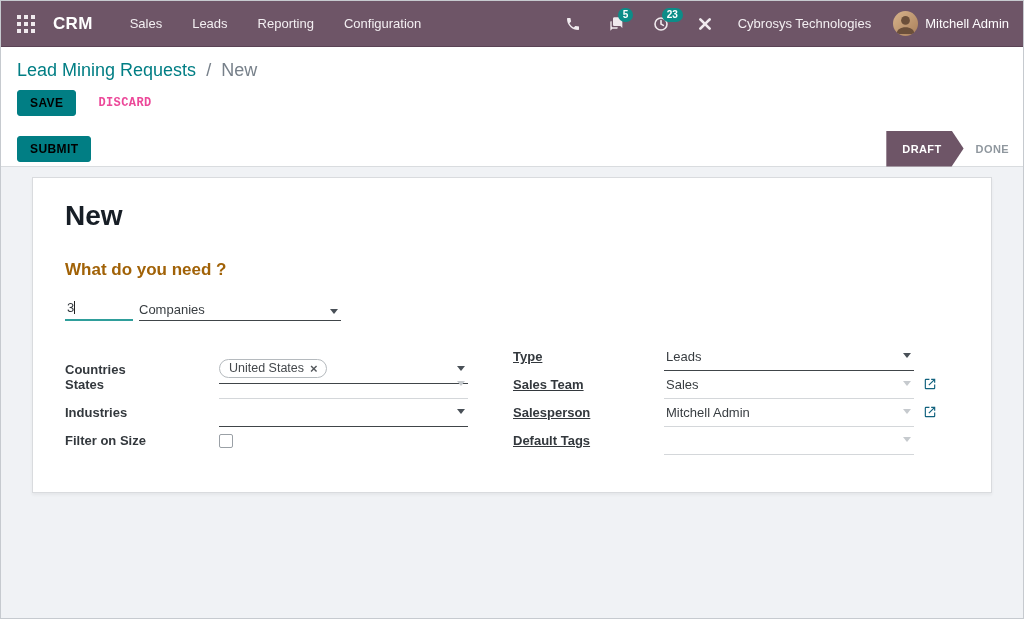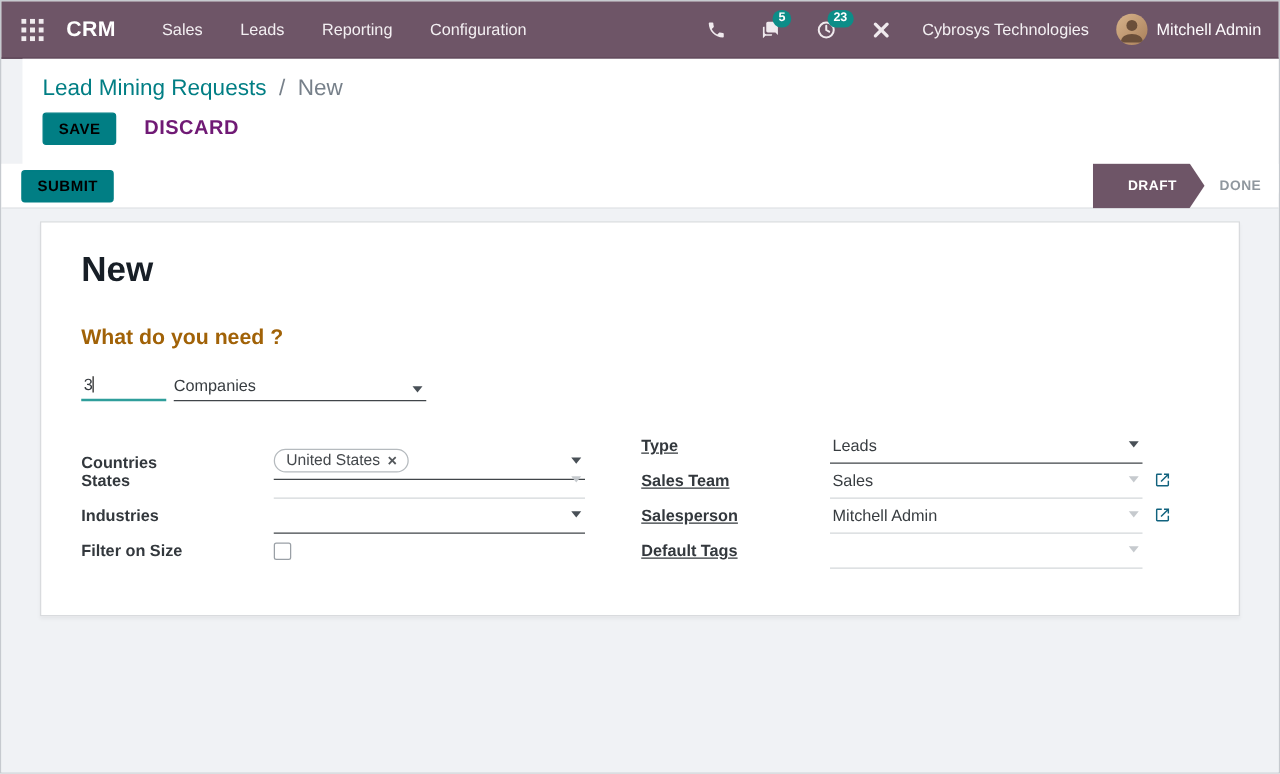--- a/index.html
+++ b/index.html
@@ -15,34 +15,34 @@
   .menu-item { font-size:13px; color:#f3eff2; cursor:pointer; padding:6px 2px; }
   .nav-right { display:flex; align-items:center; margin-right:14px; }
   .nav-ic { position:relative; width:18px; height:18px; margin-left:26px; display:inline-flex; align-items:center; justify-content:center; cursor:pointer; }
   .nav-ic svg { width:16px; height:16px; }
   .badge { position:absolute; top:-7px; left:10px; background:#0c8d88; color:#fff; font-size:10px; font-weight:bold; line-height:14px; padding:0 5px; border-radius:8px; }
   .company { margin-left:24px; font-size:13px; color:#f3eff2; cursor:pointer; }
   .avatar { margin-left:22px; width:25px; height:25px; border-radius:50%; overflow:hidden; background:linear-gradient(135deg,#d8b48c,#a97f5a); display:inline-flex; align-items:flex-end; justify-content:center; cursor:pointer; }
   .username { margin-left:7px; font-size:13px; color:#fdfbfd; cursor:pointer; }
 
   
-  .control-panel { position:absolute; top:46px; left:0; right:0; height:108px; background:#fff; border-bottom:1px solid #e3e5e8;margin-left:17px; }
+  .control-panel { position:absolute; top:46px; left:0; right:0; height:108px; background:#fff; border-bottom:1px solid #e3e5e8; }
   .breadcrumb { margin:13px 0 0 16px; font-size:18px; }
   .breadcrumb a { color:#017e84; text-decoration:none; cursor:pointer; }
   .breadcrumb .sep { color:#77808a; margin:0 5px; }
   .breadcrumb .current { color:#77808a; }
   .cp-buttons { margin:9px 0 0 16px; display:flex; align-items:center; }
   .btn-primary { background:#017e84; color:#000000; border:1px solid #017e84; font-family:"Liberation Sans",sans-serif; font-size:12px; font-weight:bold; letter-spacing:.4px; padding:5px 12px; border-radius:3px; cursor:pointer; }
-  .btn-flat { background:none; border:none; color:#701a75; font-family:Liberation Sans, sans-serif; font-size:16px; font-weight:bold; letter-spacing:.4px; margin-left:22px; cursor:pointer; }
+  .btn-flat { background:none; border:none; color:#ec4899; font-family:Liberation Mono, monospace; font-size:12px; font-weight:bold; letter-spacing:.4px; margin-left:22px; cursor:pointer; }
 
   
   .statusbar { position:absolute; top:130px; left:0; right:0; height:36px; background:#fff; border-bottom:1px solid #d9dcdf; display:flex; align-items:center; justify-content:space-between; }
   .statusbar .btn-primary { margin-left:16px; }
   .states { display:flex; align-items:center; height:36px; }
-  .state-active { height:36px; line-height:36px; background:#6e5567; color:#fff; font-size:11px; font-weight:bold; letter-spacing:.4px; padding:0 22px 0 28px; clip-path:polygon(0 0, calc(100% - 12px) 0, 100% 50%, calc(100% - 12px) 100%, 0 100%); cursor:pointer; }
+  .state-active { height:36px; line-height:36px; background:#6e5567; color:#fff; font-size:11px; font-weight:bold; letter-spacing:.4px; padding:0 22px 0 16px; clip-path:polygon(0 0, calc(100% - 12px) 0, 100% 50%, calc(100% - 12px) 100%, 0 100%); cursor:pointer; }
   .state-idle { color:#8f979e; font-size:11px; font-weight:bold; letter-spacing:.4px; padding:0 14px 0 12px; cursor:pointer; }
 
   
   .content { position:absolute; top:166px; left:0; right:0; bottom:0; background:#f0f2f5; }
   .sheet { position:relative; width:960px; height:316px; margin:10px auto 0; background:#fff; border:1px solid #d9dbde; box-shadow:0 2px 3px rgba(0,0,0,.05); }
   .sheet h1 { position:absolute; left:32px; top:22px; font-size:28px; font-weight:bold; color:#171e26; }
   .sheet h2 { position:absolute; left:32px; top:82px; font-size:17px; font-weight:bold; color:#a16207; }
 
   .lead-row { position:absolute; left:32px; top:122px; height:22px; }
   .num-input { position:absolute; left:0; top:0; width:68px; height:21px; border-bottom:2px solid #2f9e9b; font-size:13px; color:#33383d; padding-left:2px; cursor:text; }

